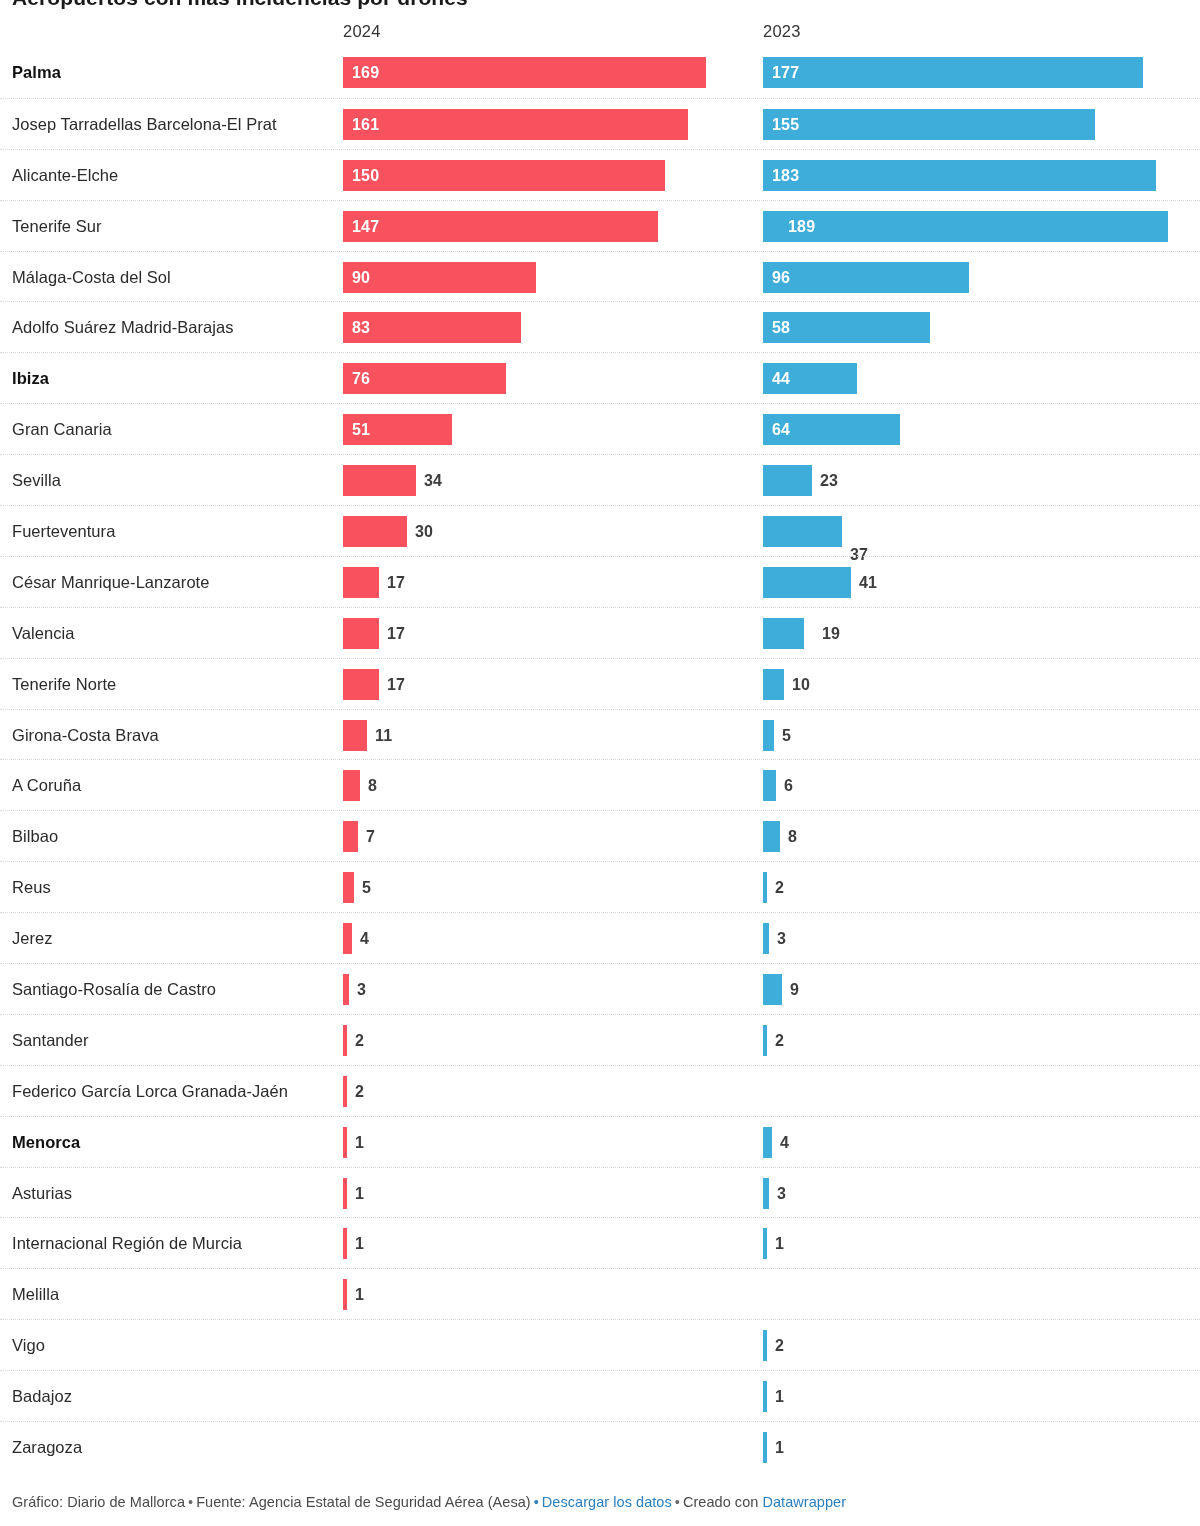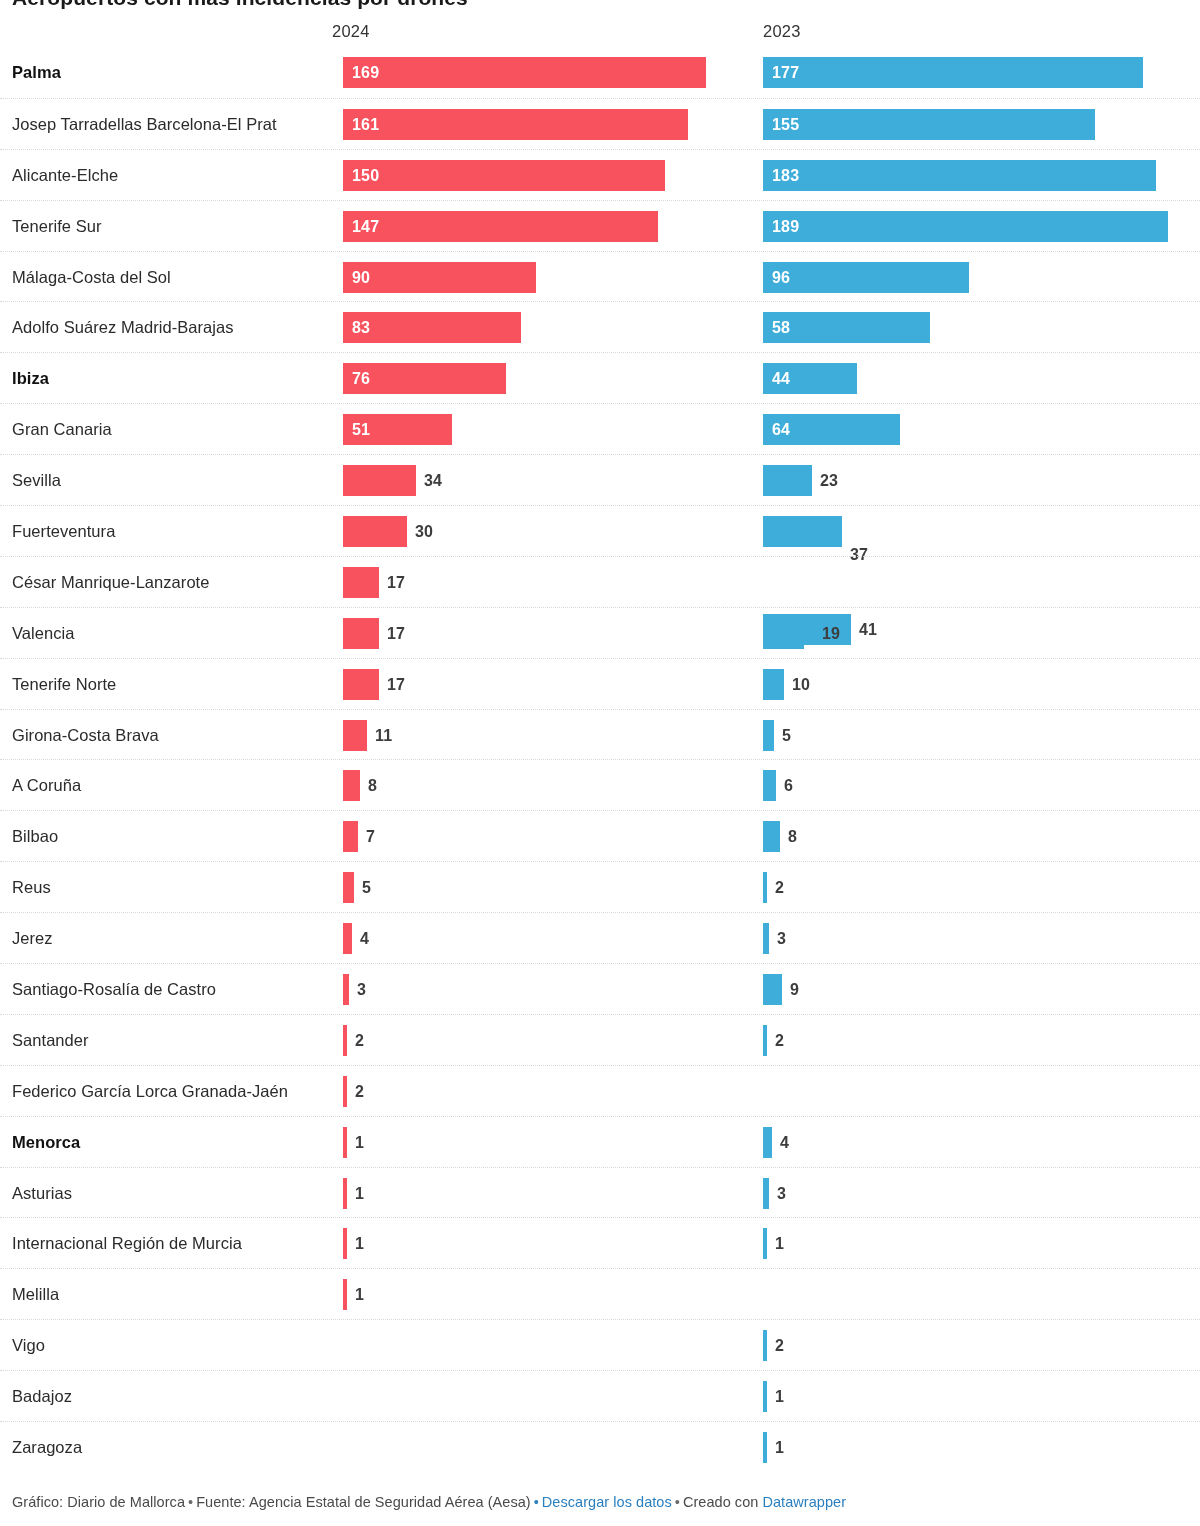--- a/index.html
+++ b/index.html
@@ -32,21 +32,21 @@
   
   .col-headers { position: absolute; left: 0; top: 22px; width: 1200px; height: 22px; }
   .col-header {
     position: absolute;
     top: 0;
     font-size: 16.5px;
     color: #333333;
     font-weight: normal;
     letter-spacing: .2px;
   }
-  .col-header.c2024 { left: 332px; }
+  .col-header.c2024 { left: 343px; }
   .col-header.c2023 { left: 763px; }
 
   
   .rows {
     position: absolute;
     left: 0;
     top: 47px;
     width: 1200px;
   }
   .row {
@@ -164,21 +164,21 @@
         </div>
       </div>
       <div class="row">
         <div class="row-label">Tenerife Sur</div>
         <div class="barwrap g2024" style="width: 315px;">
           <div class="bar red" style="width: 315px;"></div>
           <span class="bar-value inside" style="left: 9px;">147</span>
         </div>
         <div class="barwrap g2023" style="width: 405px;">
           <div class="bar blue" style="width: 405px;"></div>
-          <span class="bar-value inside" style="left: 9px;">189</span>
+          <span class="bar-value inside" style="left: 25px;">189</span>
         </div>
       </div>
       <div class="row">
         <div class="row-label">Málaga-Costa del Sol</div>
         <div class="barwrap g2024" style="width: 193px;">
           <div class="bar red" style="width: 193px;"></div>
           <span class="bar-value inside" style="left: 9px;">90</span>
         </div>
         <div class="barwrap g2023" style="width: 206px;">
           <div class="bar blue" style="width: 206px;"></div>
@@ -239,21 +239,21 @@
           <div class="bar blue" style="width: 79px;"></div>
           <span class="bar-value outside" style="left: 87px; margin-top: 23px;">37</span>
         </div>
       </div>
       <div class="row">
         <div class="row-label">César Manrique-Lanzarote</div>
         <div class="barwrap g2024" style="width: 36px;">
           <div class="bar red" style="width: 36px;"></div>
           <span class="bar-value outside" style="left: 44px;">17</span>
         </div>
-        <div class="barwrap g2023" style="width: 100px; margin-top: 47px;">
+        <div class="barwrap g2023" style="width: 100px;">
           <div class="bar blue" style="width: 88px;"></div>
           <span class="bar-value outside" style="left: 96px;">41</span>
         </div>
       </div>
       <div class="row">
         <div class="row-label">Valencia</div>
         <div class="barwrap g2024" style="width: 36px;">
           <div class="bar red" style="width: 36px;"></div>
           <span class="bar-value outside" style="left: 44px;">17</span>
         </div>

